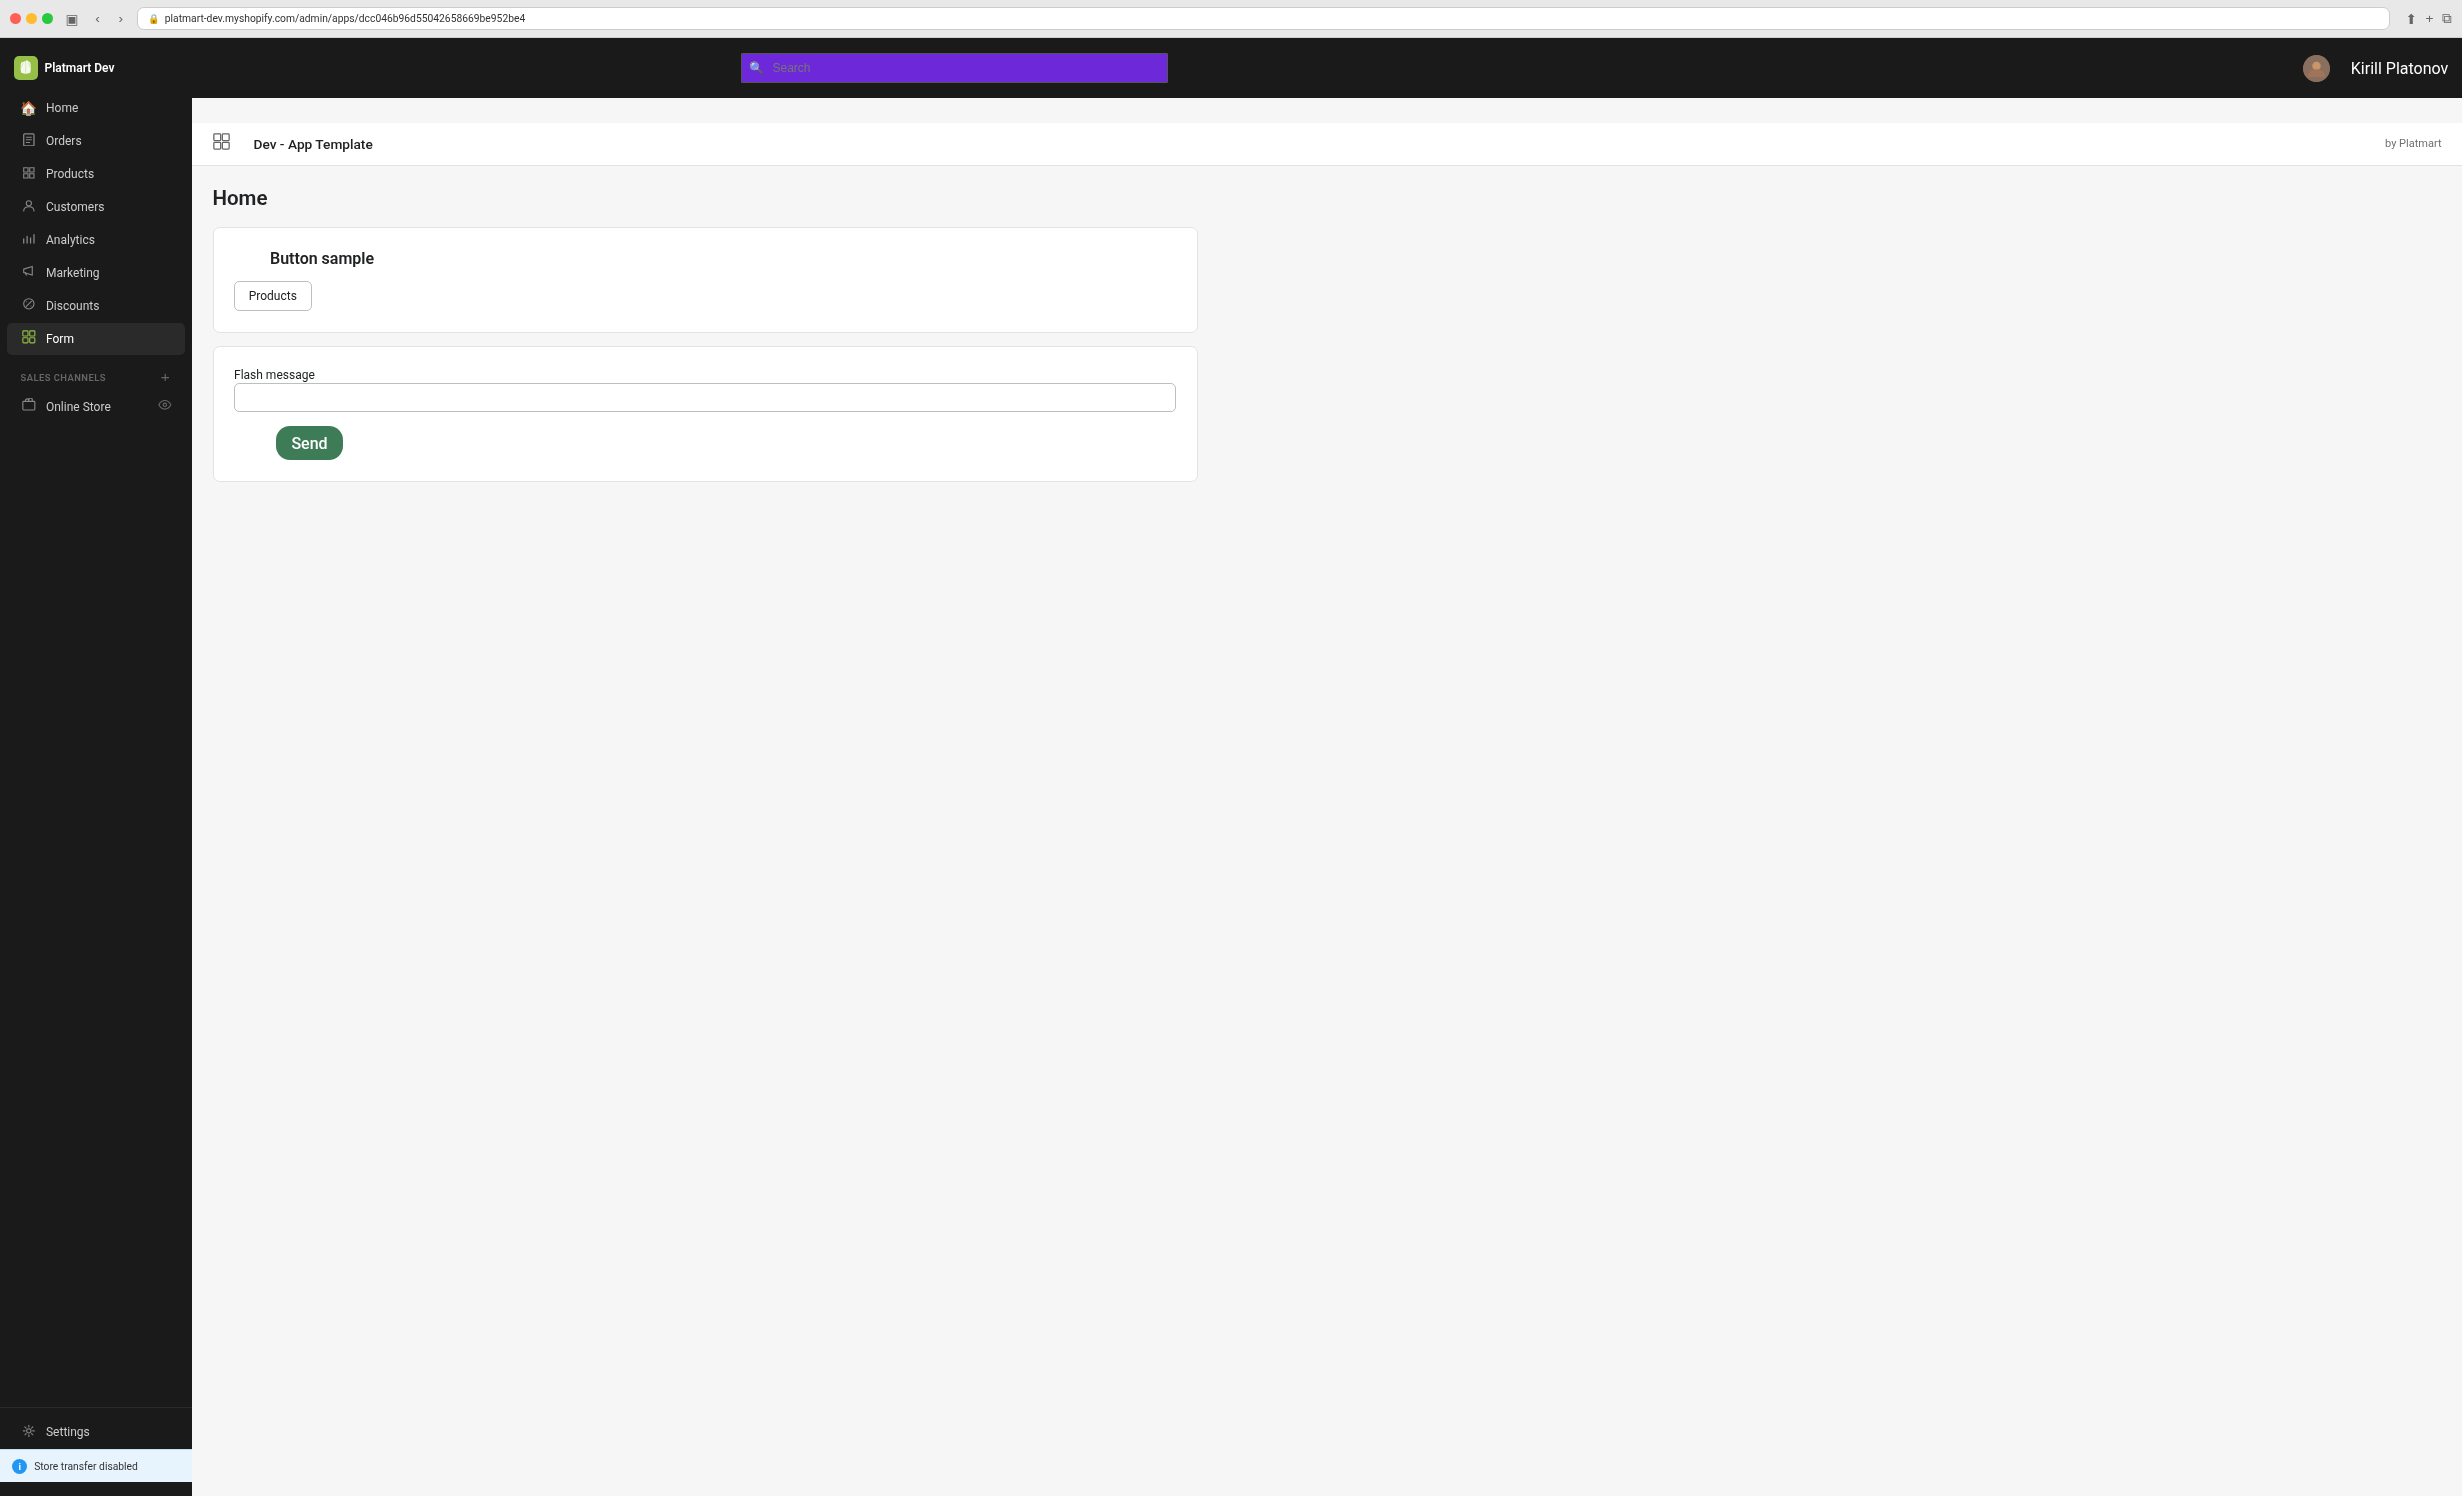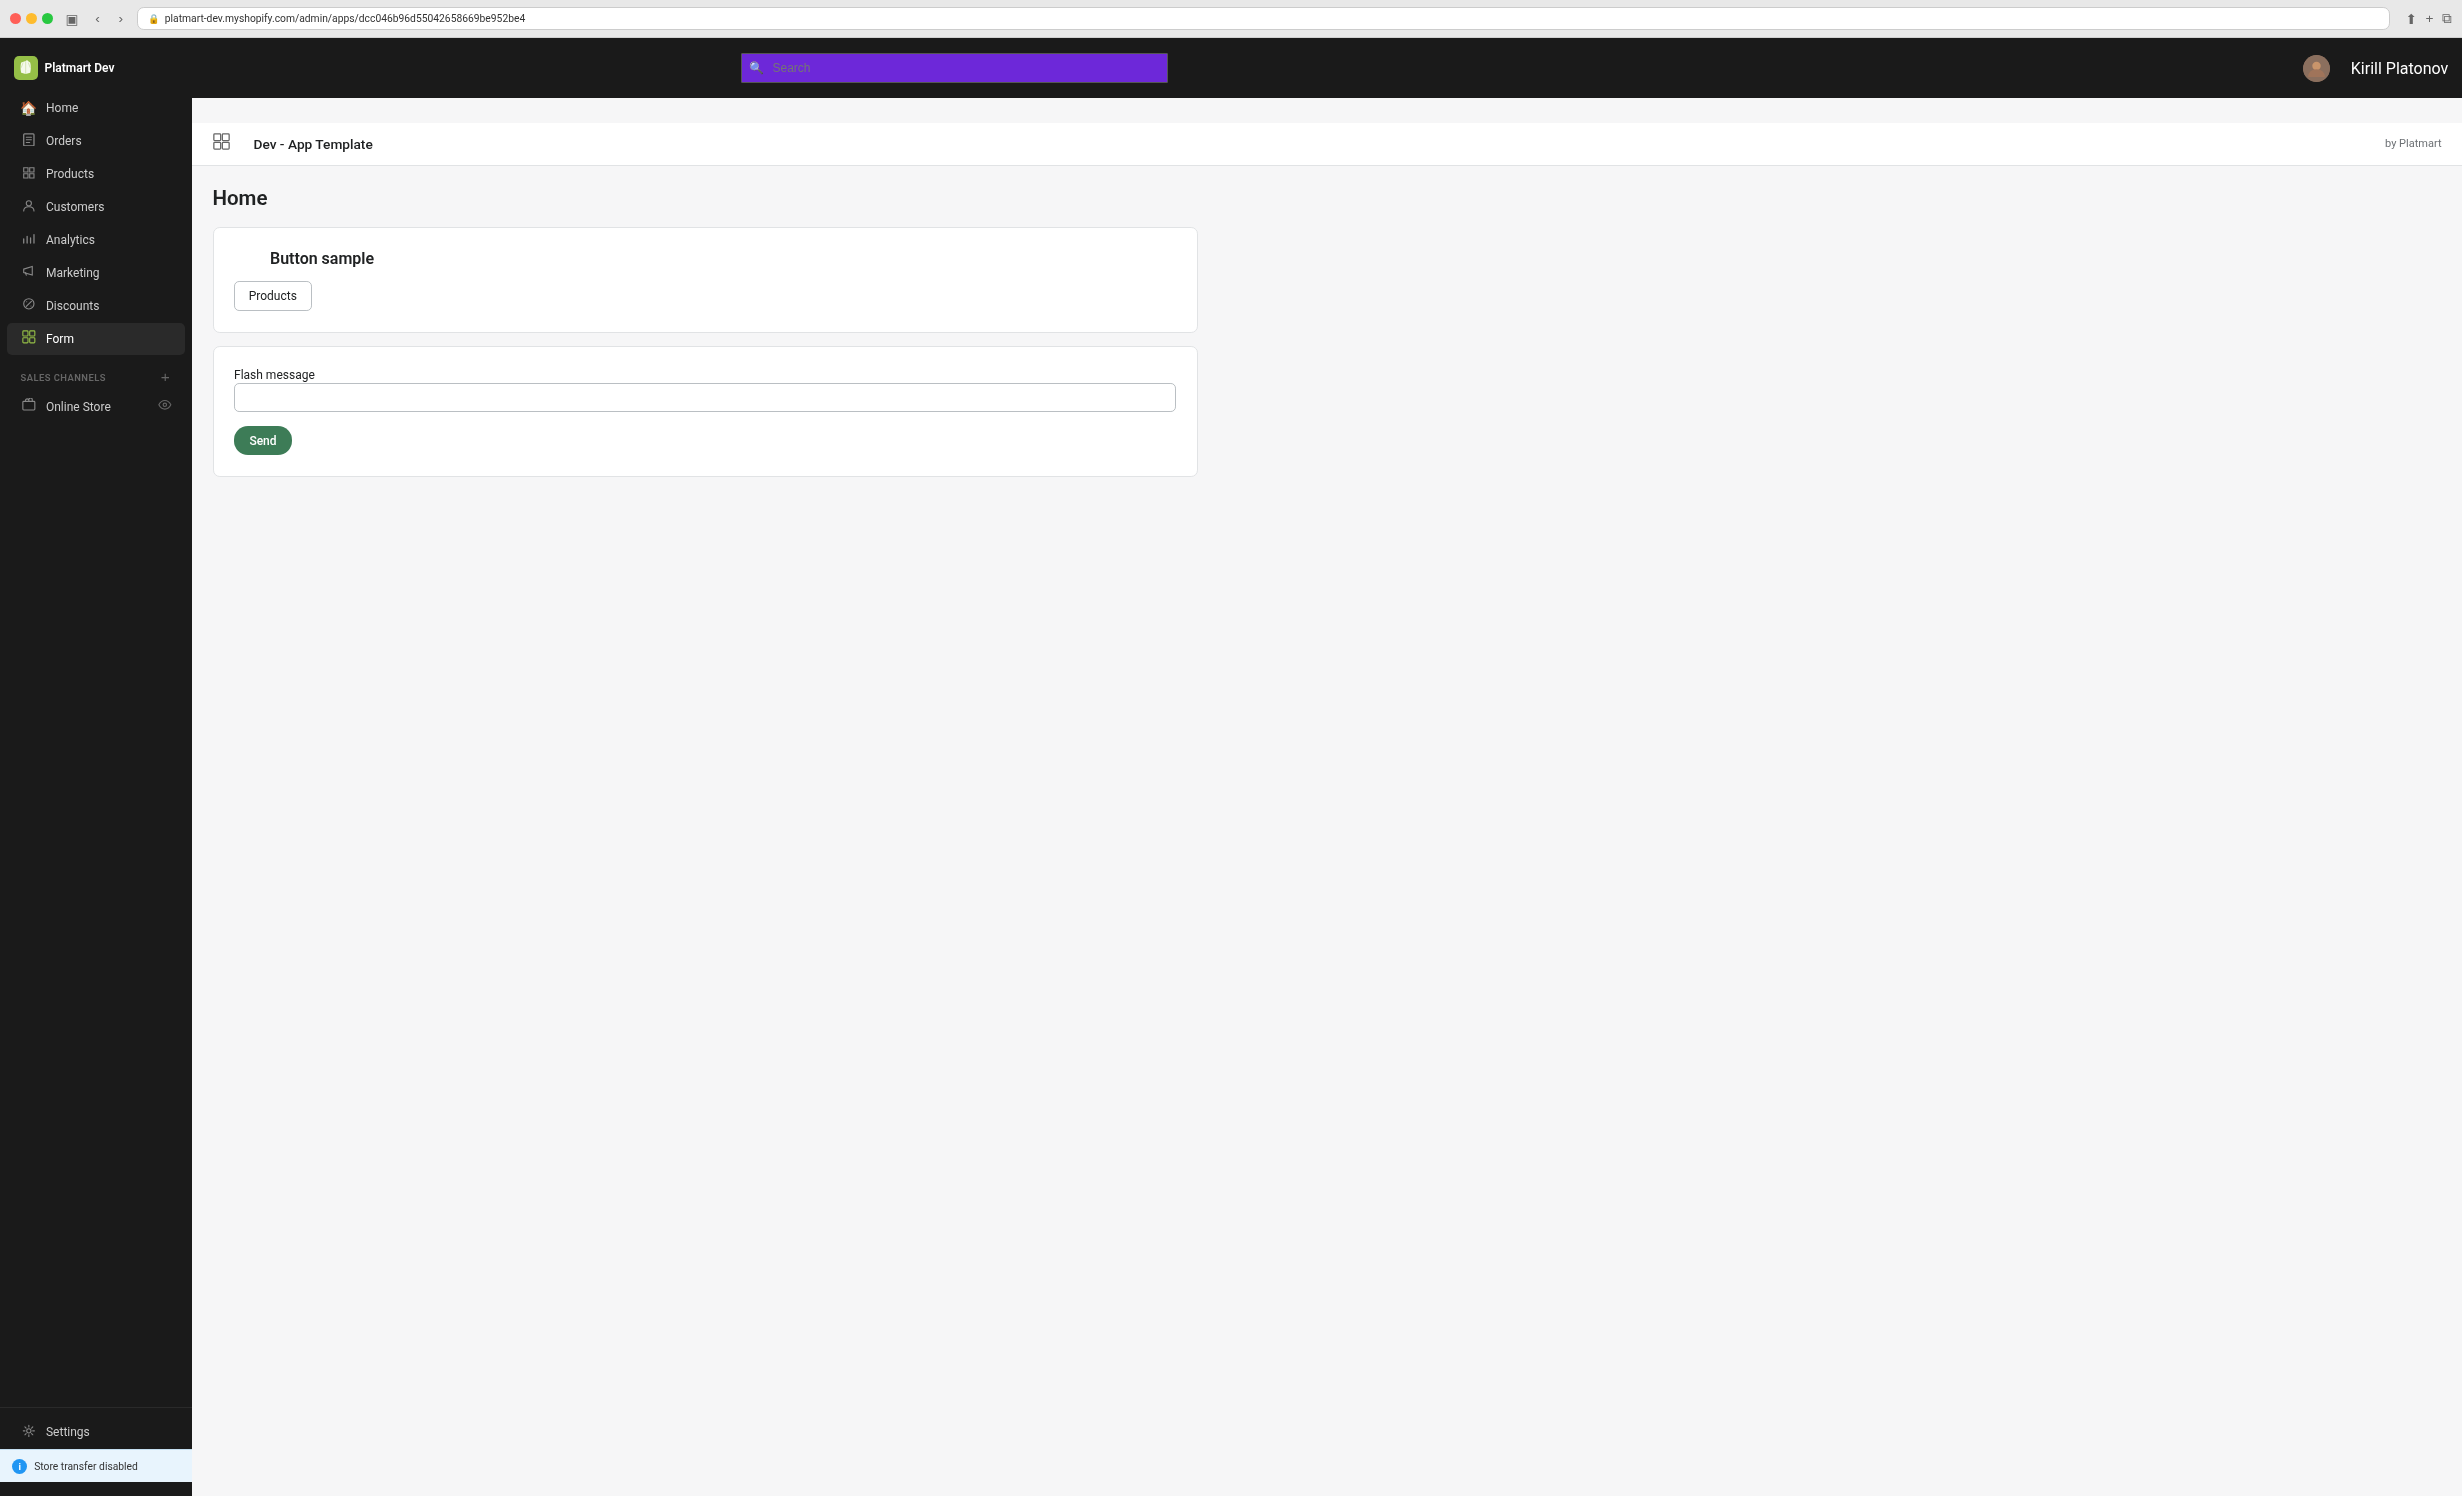--- a/index.html
+++ b/index.html
@@ -313,24 +313,25 @@
       outline: none;
       font-family: inherit;
       margin-bottom: 13.7px;
     }
     .send-btn {
       background: #3d7c57;
       color: white;
       border: none;
       border-radius: 14px;
       padding: 7.7px 15.4px;
-      font-size: 12px;
+      font-size: 16px;
       cursor: pointer;
       font-family: inherit;
       font-weight: 500;
+      margin-left: 42px;
     }
   </style>
 </head>
 <body>
 
 <div class="browser-chrome">
   <div class="browser-dots">
     <div class="browser-dot dot-red"></div>
     <div class="browser-dot dot-yellow"></div>
     <div class="browser-dot dot-green"></div>

